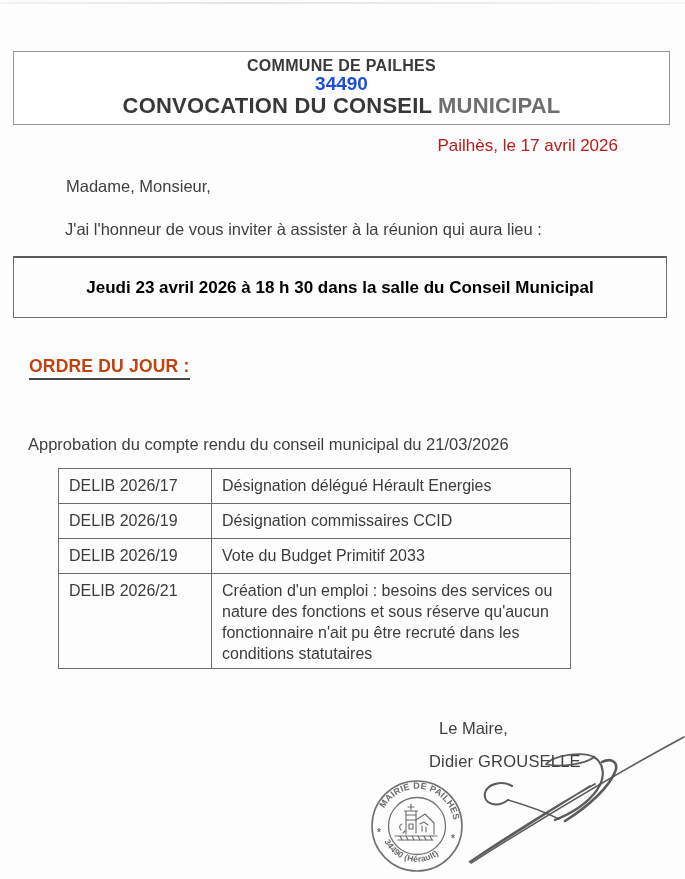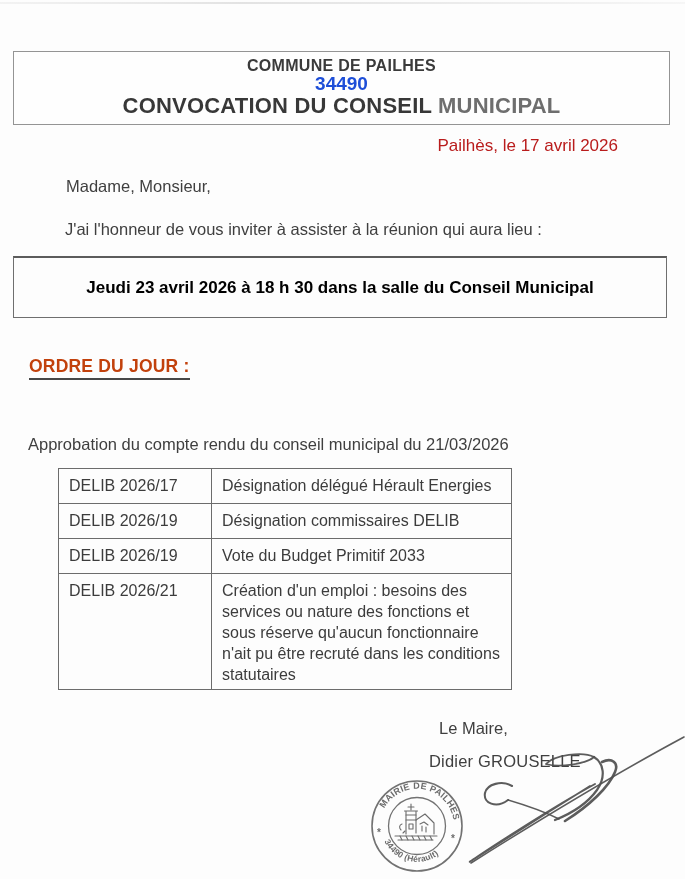--- a/index.html
+++ b/index.html
@@ -28,21 +28,21 @@
     border:1.5px solid #6f6f6f;border-top:2.5px solid #5c5c5c;
     text-align:center;line-height:59px;font-size:17px;font-weight:bold;color:#000000;
     box-sizing:content-box;
   }
   .agenda-heading{
     left:29px;top:356px;font-size:17.5px;font-weight:bold;color:#c2410c;
     border-bottom:2px solid #474747;padding-bottom:1px;letter-spacing:.2px;
   }
   .approval{left:28px;top:395px;font-size:16.5px;margin-top:40px;}
   table.agenda{
-    left:58px;top:468px;width:454px;border-collapse:collapse;table-layout:fixed;
+    left:58px;top:468px;width:513px;border-collapse:collapse;table-layout:fixed;
     font-size:16px;color:#3c3c3c;
   }
   table.agenda td{
     border:1.5px solid #6c6c6c;vertical-align:top;
     padding:6px 10px 4px 10px;line-height:21px;background:#fdfdfd;
   }
   td.ref{width:132px;white-space:nowrap;}
   tr.r-short td{height:24px;}
   tr.r-tall td{height:72px;margin-left:28px;}
   .closing-role{left:403px;top:719px;font-size:16.5px;margin-left:36px;}
@@ -81,21 +81,21 @@
   <div class="abs approval">Approbation du compte rendu du conseil municipal du 21/03/2026</div>
 
   <table class="abs agenda">
     <tbody>
         <tr class="r-short">
       <td class="ref">DELIB 2026/17</td>
       <td>Désignation délégué Hérault Energies</td>
     </tr>
     <tr class="r-short">
       <td class="ref">DELIB 2026/19</td>
-      <td>Désignation commissaires DELIB</td>
+      <td>Désignation commissaires CCID</td>
     </tr>
     <tr class="r-short">
       <td class="ref">DELIB 2026/19</td>
       <td>Vote du Budget Primitif 2033</td>
     </tr>
     <tr class="r-tall">
       <td class="ref">DELIB 2026/21</td>
       <td>Création d'un emploi : besoins des services ou nature des fonctions et sous réserve qu'aucun fonctionnaire n'ait pu être recruté dans les conditions statutaires</td>
     </tr>
   </tbody>

